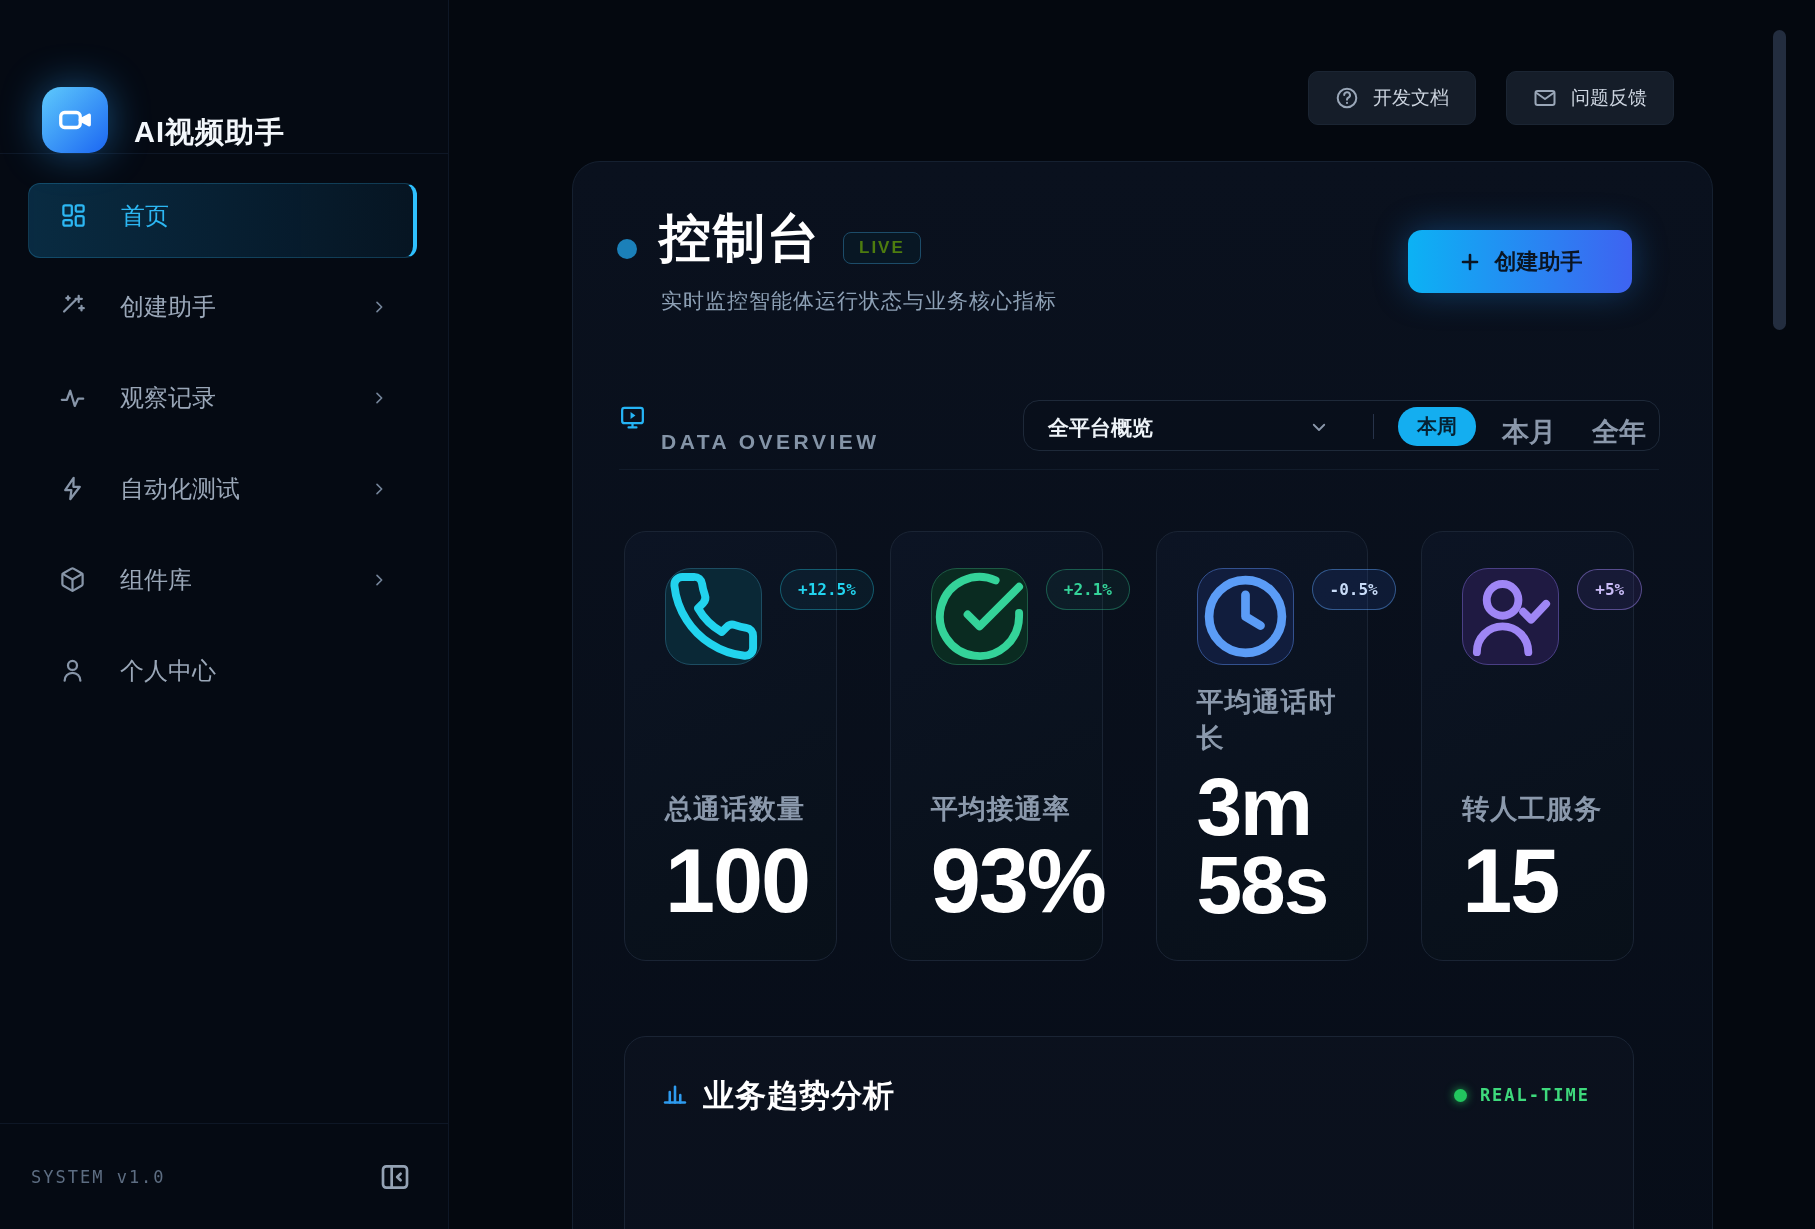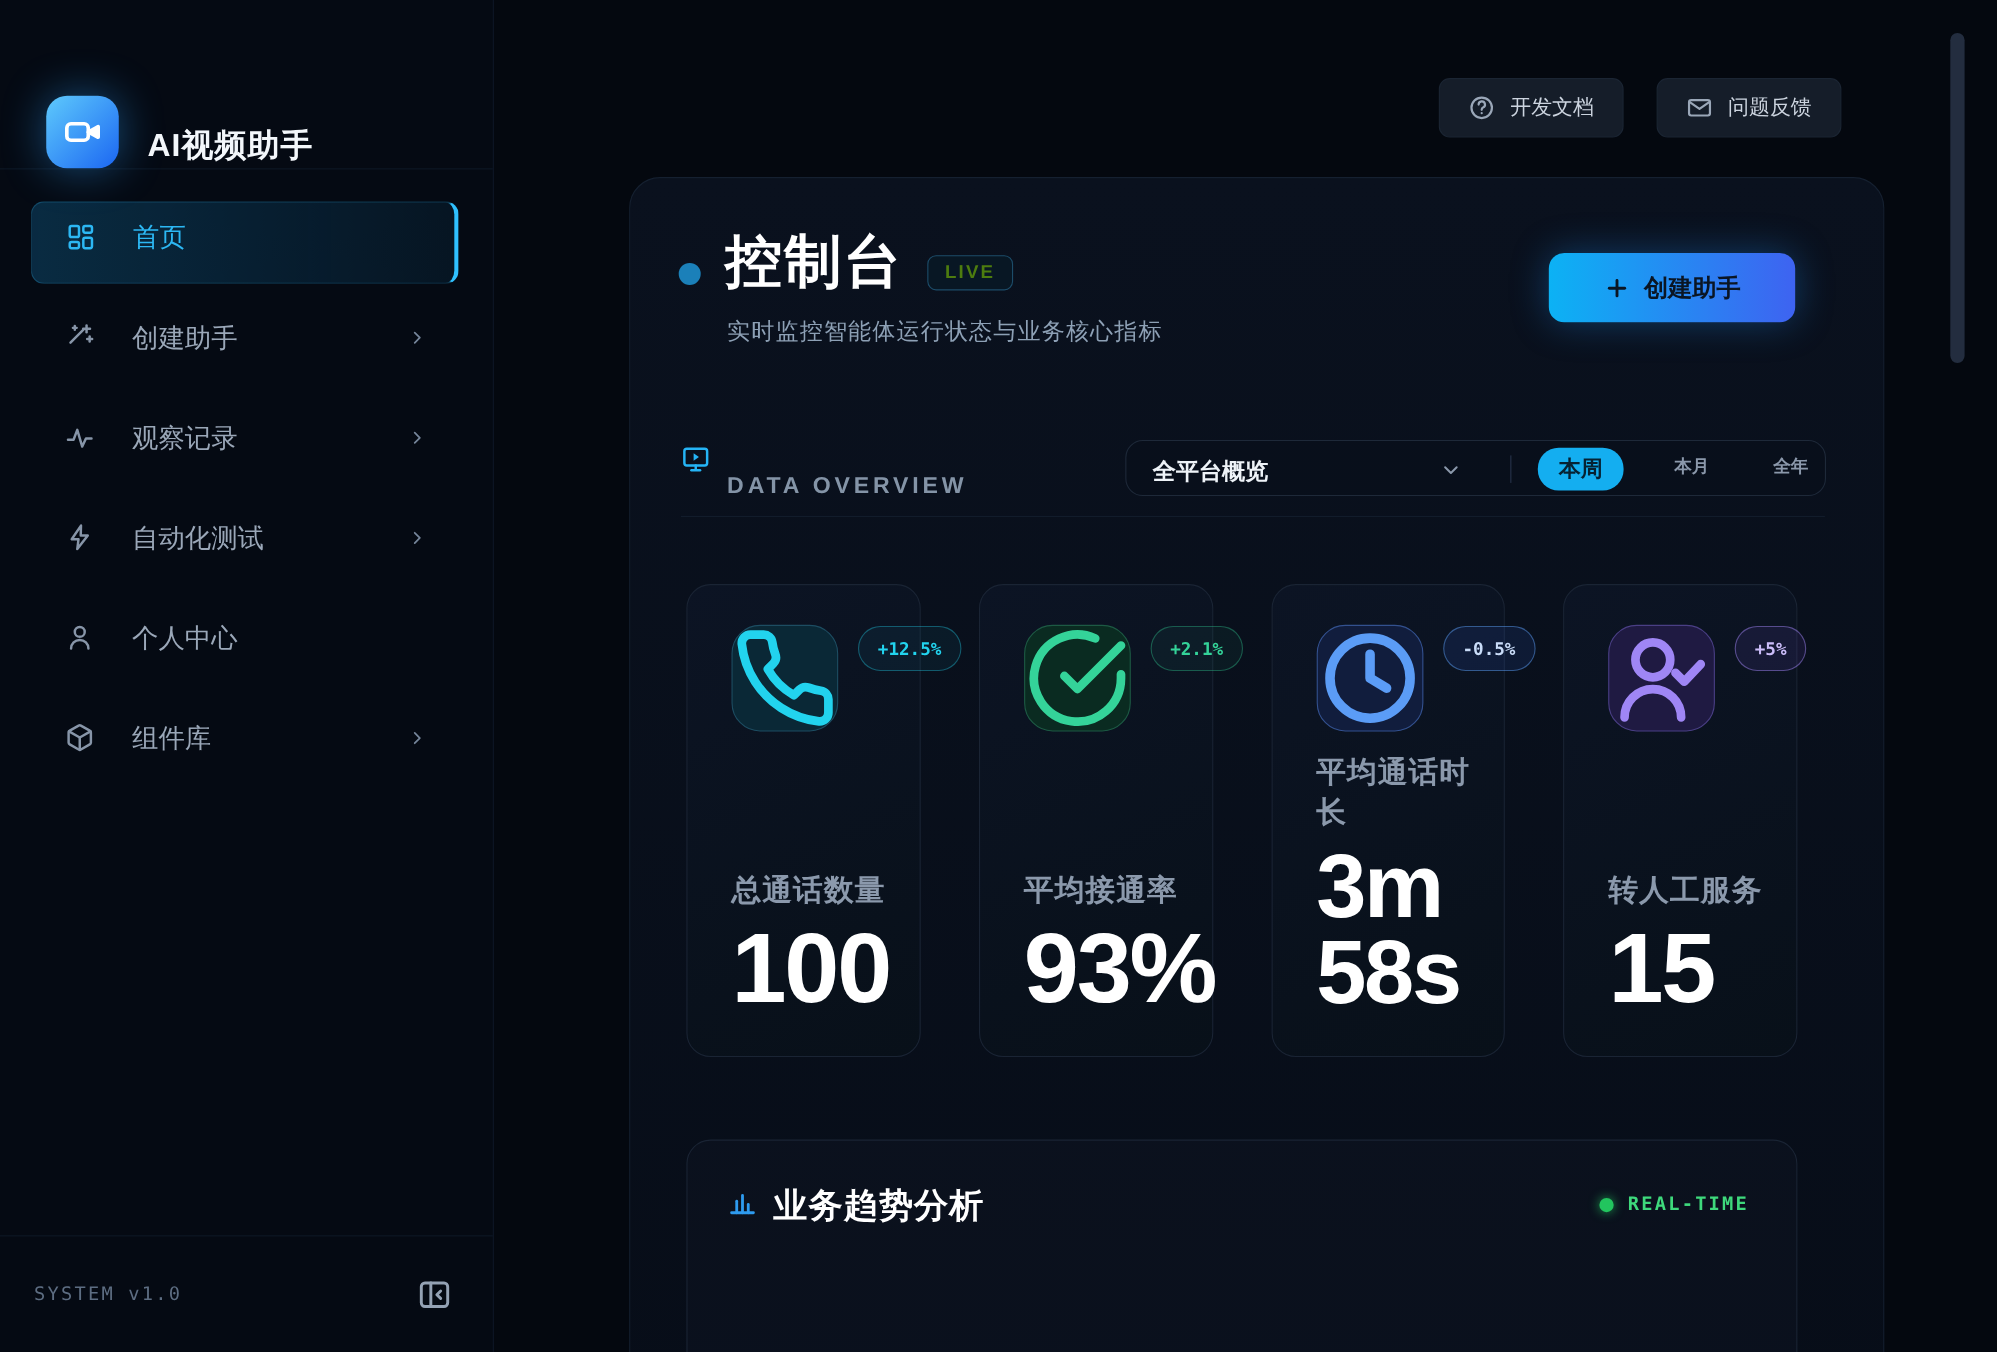--- a/index.html
+++ b/index.html
@@ -71,21 +71,21 @@
               letter-spacing:3.5px; color:#8494a7;margin-top:20px; }
 
   .control-bar { position:absolute; left:450px; top:238px; width:637px; height:51px;
                  border:1px solid #1e2939; border-radius:16px; background:rgba(9,15,26,.6); }
   .cb-value { position:absolute; left:24px; top:13px; font-size:21px; font-weight:800; color:#eef3f8; }
   .cb-chev { position:absolute; left:286px; top:17px; width:18px; height:18px; color:#8b98ab; }
   .cb-div { position:absolute; left:349px; top:13px; width:1px; height:25px; background:#27334a; }
   .cb-tab-active { position:absolute; left:374px; top:6px; width:78px; height:39px;
                    background:#14aef0; border-radius:19px; color:#062233; font-size:20px;
                    font-weight:800; display:flex; align-items:center; justify-content:center; cursor:pointer; }
-  .cb-tab { position:absolute; top:13px; font-size:16px; font-weight:700; color:#8b98ab; cursor:pointer;margin-left:20px; }
+  .cb-tab { position:absolute; top:13px; font-size:27px; font-weight:700; color:#8b98ab; cursor:pointer; }
   .cb-tab.t2 { left:478px; } .cb-tab.t3 { left:568px; }
 
   .sep-line { position:absolute; left:46px; top:307px; width:1040px; border-top:1px solid #121c2b; }
 
   
   .cards { position:absolute; left:51px; top:369px; width:1010px;
            display:grid; grid-template-columns:repeat(4,1fr); gap:53px; }
   .card { height:430px; position:relative; border-radius:22px; border:1px solid #1a2434;
           background:linear-gradient(155deg,#0c1424 0%, #081019 100%); }
   .tile { position:absolute; left:40px; top:36px; width:97px; height:97px; border-radius:26px;
@@ -195,41 +195,41 @@
         <span class="chev">
           <svg class="icon" viewBox="0 0 24 24" style="stroke-width:2.4">
               <polyline points="9 5 16 12 9 19"></polyline>
             </svg>
         </span>
       </div>
 
       <div class="nav-item">
         <span class="nicon">
           <svg class="icon" viewBox="0 0 24 24">
-            <circle cx="12" cy="7.5" r="4"></circle>
-              <path d="M5 21c0-3.87 3.13-7 7-7s7 3.13 7 7"></path>
-          </svg>
-        </span>
-        <span>个人中心</span>
-      </div>
-
-      <div class="nav-item">
-        <span class="nicon">
-          <svg class="icon" viewBox="0 0 24 24">
             <path d="M21 16V8a1.8 1.8 0 0 0-.9-1.56l-7.2-4.1a1.8 1.8 0 0 0-1.8 0l-7.2 4.1A1.8 1.8 0 0 0 3 8v8a1.8 1.8 0 0 0 .9 1.56l7.2 4.1a1.8 1.8 0 0 0 1.8 0l7.2-4.1A1.8 1.8 0 0 0 21 16z"></path>
             <polyline points="3.3 7 12 12 20.7 7"></polyline>
               <line x1="12" y1="22" x2="12" y2="12"></line>
           </svg>
         </span>
         <span>组件库</span>
         <span class="chev">
           <svg class="icon" viewBox="0 0 24 24" style="stroke-width:2.4">
               <polyline points="9 5 16 12 9 19"></polyline>
             </svg>
         </span>
+      </div>
+
+      <div class="nav-item">
+        <span class="nicon">
+          <svg class="icon" viewBox="0 0 24 24">
+            <circle cx="12" cy="7.5" r="4"></circle>
+              <path d="M5 21c0-3.87 3.13-7 7-7s7 3.13 7 7"></path>
+          </svg>
+        </span>
+        <span>个人中心</span>
       </div>
     </nav>
 
     <div class="side-sep"></div>
     <div class="system-label">SYSTEM v1.0</div>
     <div class="collapse-btn">
       <svg class="icon" viewBox="0 0 24 24">
         <rect x="3" y="4" width="18" height="16" rx="2.5"></rect>
         <line x1="9.5" y1="4" x2="9.5" y2="20"></line>
         <polyline points="16.2 9.5 13.6 12 16.2 14.5"></polyline>

